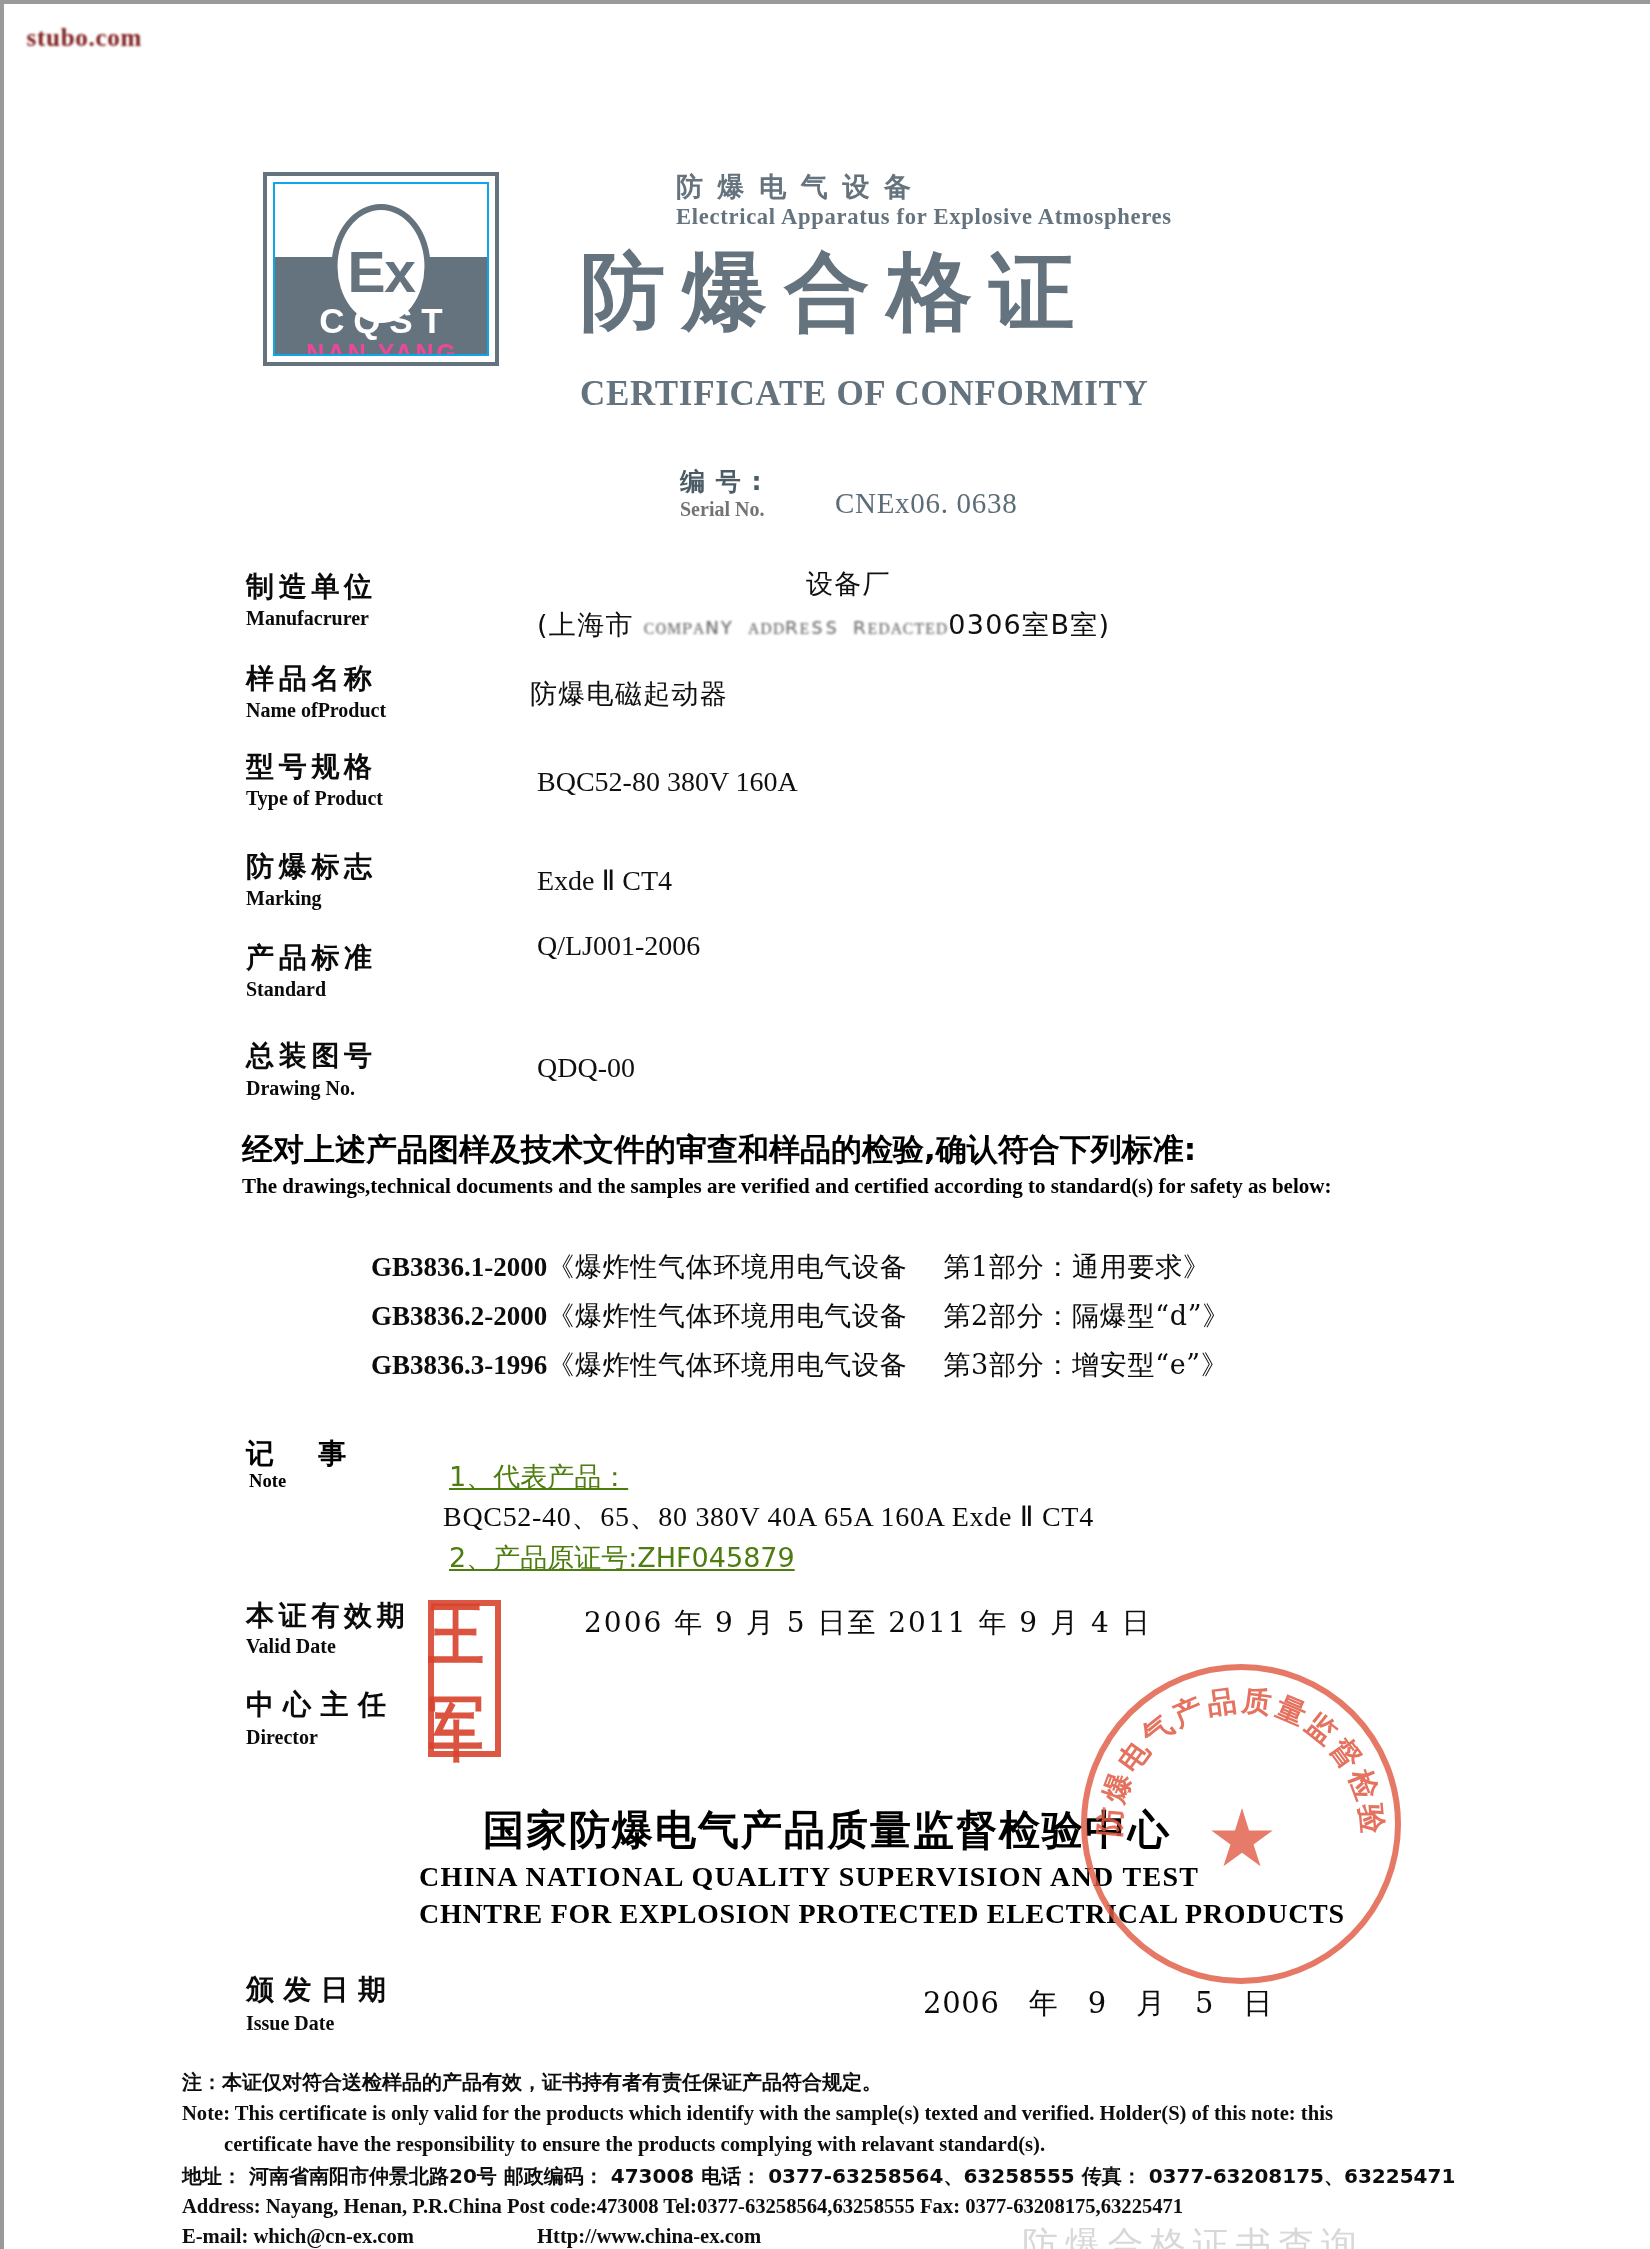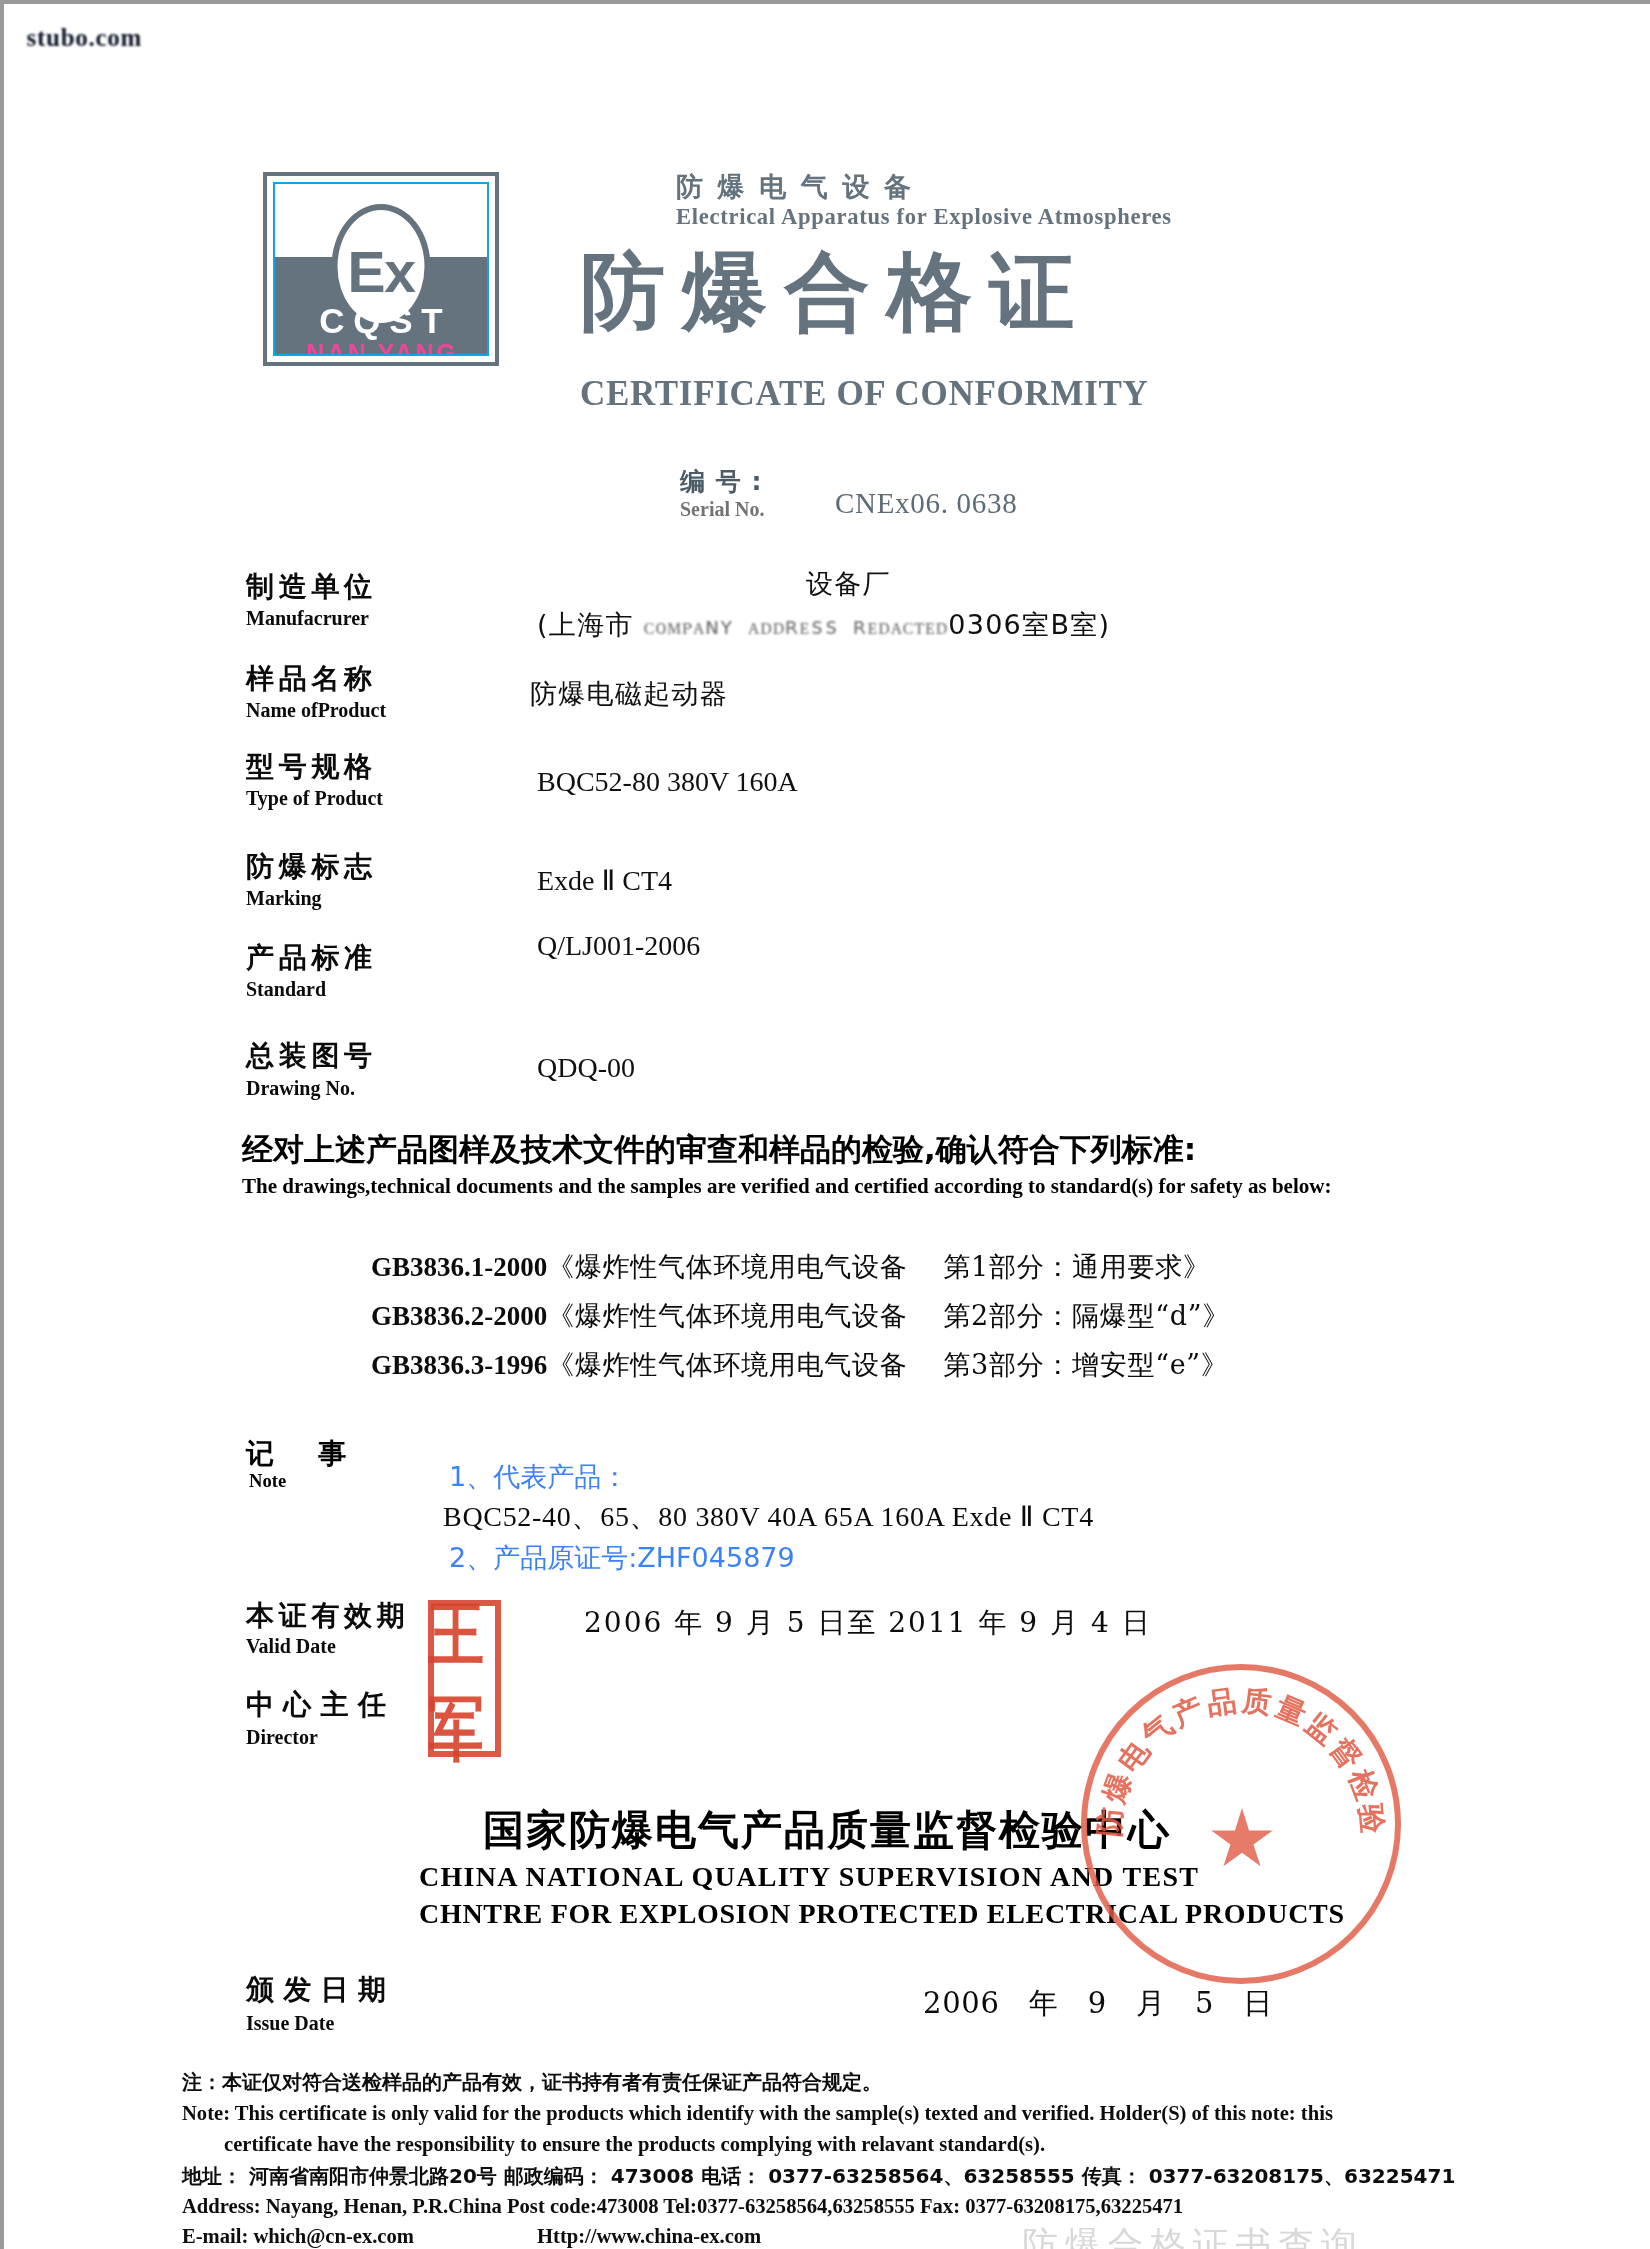--- a/index.html
+++ b/index.html
@@ -22,21 +22,21 @@
   }
 
   
   .wm-corner {
     position: absolute;
     left: 22.6px;
     top: 20px;
     font-family: "Liberation Serif", serif;
     font-size: 25px;
     font-weight: bold;
-    color: #0f172a;
+    color: #7f1d1d;
     letter-spacing: 0.7px;
     filter: blur(0.8px);
   }
   .wm-bottom {
     position: absolute;
     left: 1018px;
     top: 2217px;
     font-family: "Liberation Sans", sans-serif;
     font-size: 36px;
     color: #d8d8d8;
@@ -308,22 +308,23 @@
     font-family: "Liberation Serif", serif;
     font-weight: bold;
     font-size: 18.6px;
     color: #000;
   }
   .note-l {
     position: absolute;
     left: 445px;
     font-family: "DejaVu Sans", sans-serif;
     font-size: 27px;
-    color: #3b82f6;
-    white-space: nowrap;
+    color: #4d7c0f;
+    white-space: nowrap;
+    text-decoration: underline;
   }
   .note-l2 {
     position: absolute;
     left: 439px;
     font-family: "Liberation Serif", serif;
     font-size: 28px;
     color: #0c0c0c;
     white-space: nowrap;
     letter-spacing: 0.7px;
   }

